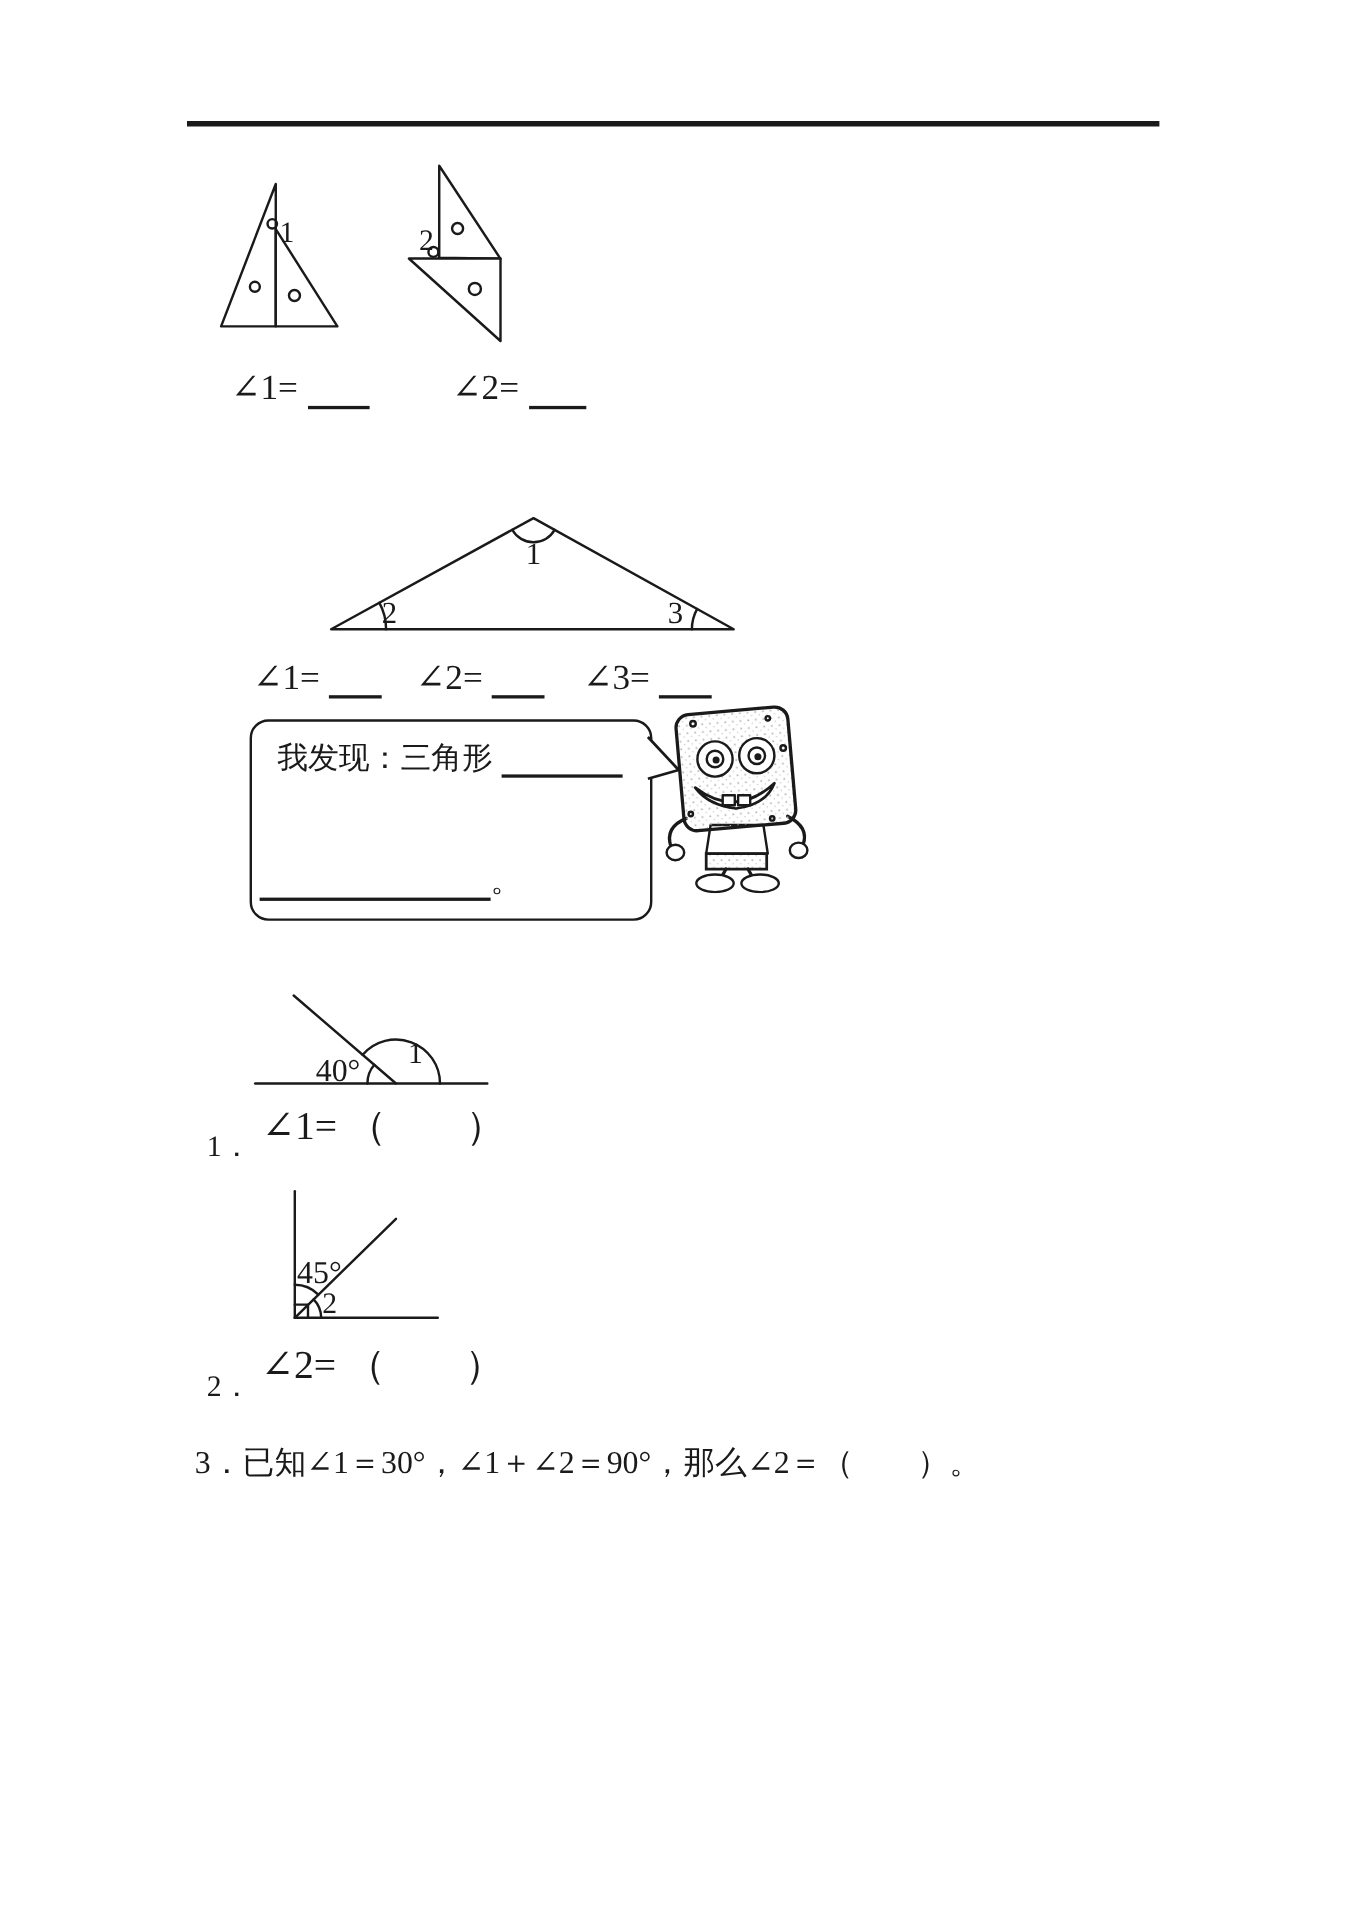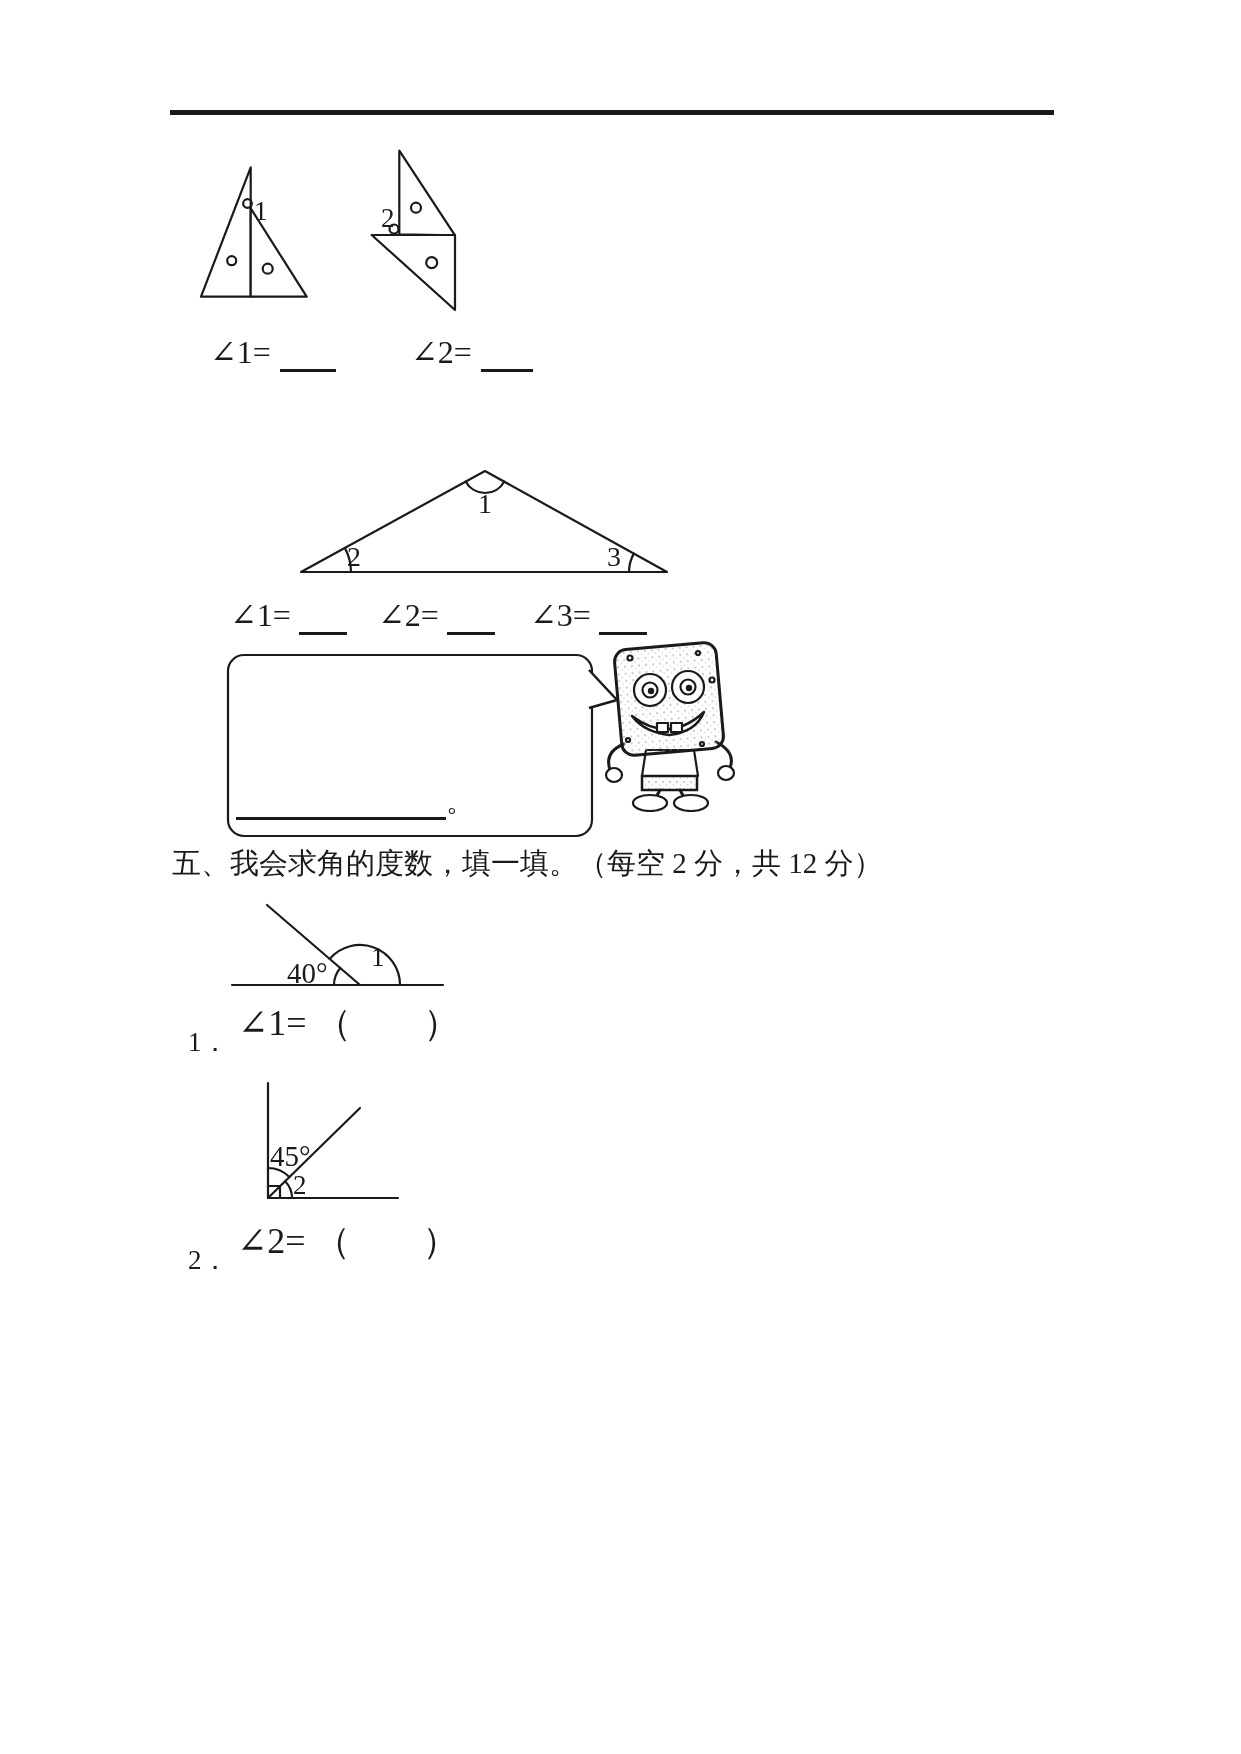--- a/index.html
+++ b/index.html
@@ -67,20 +67,23 @@
     <span>∠2=</span><span class="blank" style="width:48px;margin-left:8px"></span>
   </div>
   <div class="abs eq" style="left:530px;top:596px">
     <span>∠3=</span><span class="blank" style="width:48px;margin-left:8px"></span>
   </div>
 
   <svg class="abs" style="left:225px;top:650px" width="400" height="195" viewBox="0 0 400 195">
     <rect class="shape" x="3" y="5" width="364" height="181" rx="16" stroke-width="2.5"></rect>
     <path d="M 364 20 L 392 50 L 364 58" fill="#ffffff" stroke="#1a1a1a" stroke-width="2.5" stroke-linejoin="round"></path>
   </svg>
+  <div class="abs cn" style="left:252px;top:672px;font-size:28px">
+    <span>我发现：三角形</span><span class="blank" style="width:110px;margin-left:8px"></span>
+  </div>
   <div class="abs cn" style="left:236px;top:784px;font-size:28px">
     <span class="blank" style="width:210px"></span><span>。</span>
   </div>
 
   <svg class="abs" style="left:598px;top:640px" width="145" height="172" viewBox="0 0 145 172">
     <defs>
       <pattern id="dots" width="7" height="7" patternUnits="userSpaceOnUse">
         <circle cx="2" cy="2" r="0.9" fill="#b5b5b5"></circle>
         <circle cx="5.5" cy="5" r="0.7" fill="#c8c8c8"></circle>
       </pattern>
@@ -111,21 +114,20 @@
     <circle cx="53" cy="51" r="3.2" fill="#1a1a1a"></circle>
     <circle class="shape" cx="90" cy="47" r="16" stroke-width="2.5"></circle>
     <circle class="ln" cx="90" cy="47" r="7.5"></circle>
     <circle cx="91" cy="48" r="3.2" fill="#1a1a1a"></circle>
 
     <path d="M 34 76 Q 71 104 106 72 Q 98 92 71 95 Q 46 92 34 76 Z" fill="#fff" stroke="#1a1a1a" stroke-width="2.5" stroke-linejoin="round"></path>
     <rect class="shape" x="59" y="83" width="11" height="9" stroke-width="2"></rect>
     <rect class="shape" x="73" y="83" width="11" height="9" stroke-width="2"></rect>
   </svg>
 
-  <div class="abs cn" style="left:172px;top:845px">五、我会求角的度数，填一填。（每空 2 分，共 12 分）</div>
 
   <svg class="abs" style="left:225px;top:898px" width="230" height="95" viewBox="0 0 230 95">
     <path class="ln" d="M 7 87 L 218 87"></path>
     <path class="ln" d="M 135 87 L 42 7"></path>
     <path class="ln" d="M 109 87 A 26 26 0 0 1 115.3 70"></path>
     <path class="ln" d="M 104.7 60.9 A 40 40 0 0 1 175 87"></path>
     <text x="62" y="85" font-size="29">40°</text>
     <text x="146" y="68" font-size="27">1</text>
   </svg>
   <div class="abs small-num" style="left:188px;top:1026px">1．</div>
@@ -137,15 +139,18 @@
     <path class="ln" d="M 13 120 L 105 30"></path>
     <path class="ln" d="M 13 108 L 25 108 L 25 120"></path>
     <path class="ln" d="M 13 90 A 30 30 0 0 1 34.4 99"></path>
     <path class="ln" d="M 30.1 103.2 A 24 24 0 0 1 37 120"></path>
     <text x="15" y="88" font-size="29">45°</text>
     <text x="38" y="116" font-size="27">2</text>
   </svg>
   <div class="abs small-num" style="left:188px;top:1244px">2．</div>
   <div class="abs big" style="left:237px;top:1220px">∠2= （　　）</div>
 
+  <div class="abs cn" style="left:177px;top:1312px">
+    <span>3．</span><span>已知∠1＝30°，∠1＋∠2＝90°，那么∠2＝（　　）。</span>
+  </div>
 
 
 </div>
 
 </body></html>

